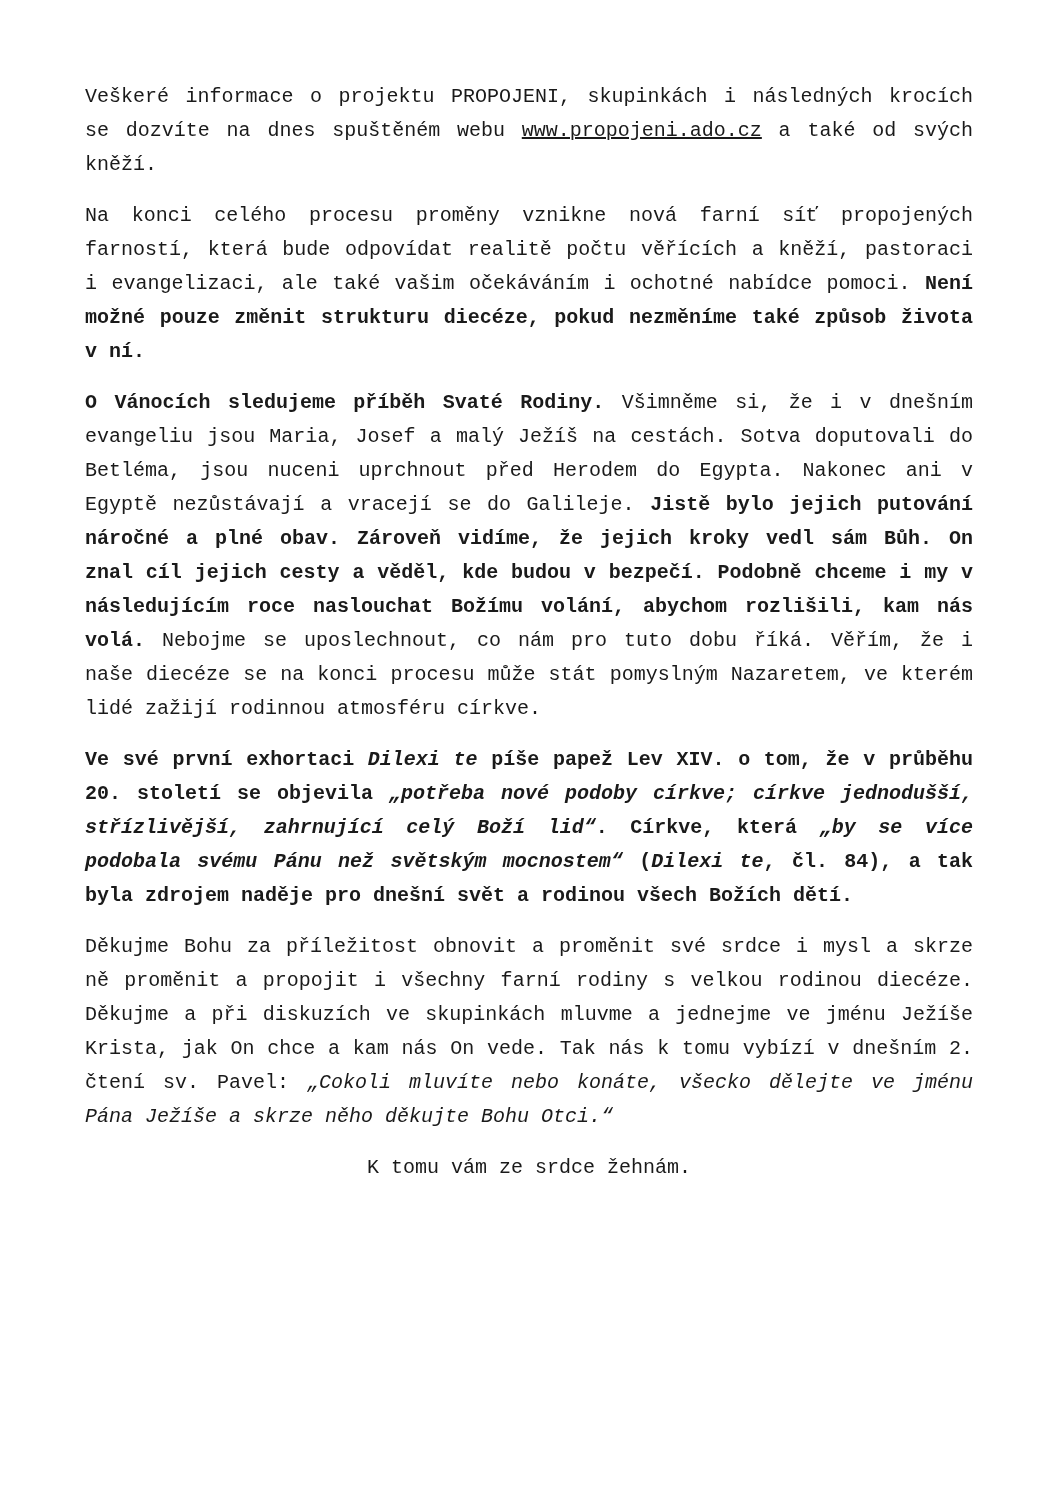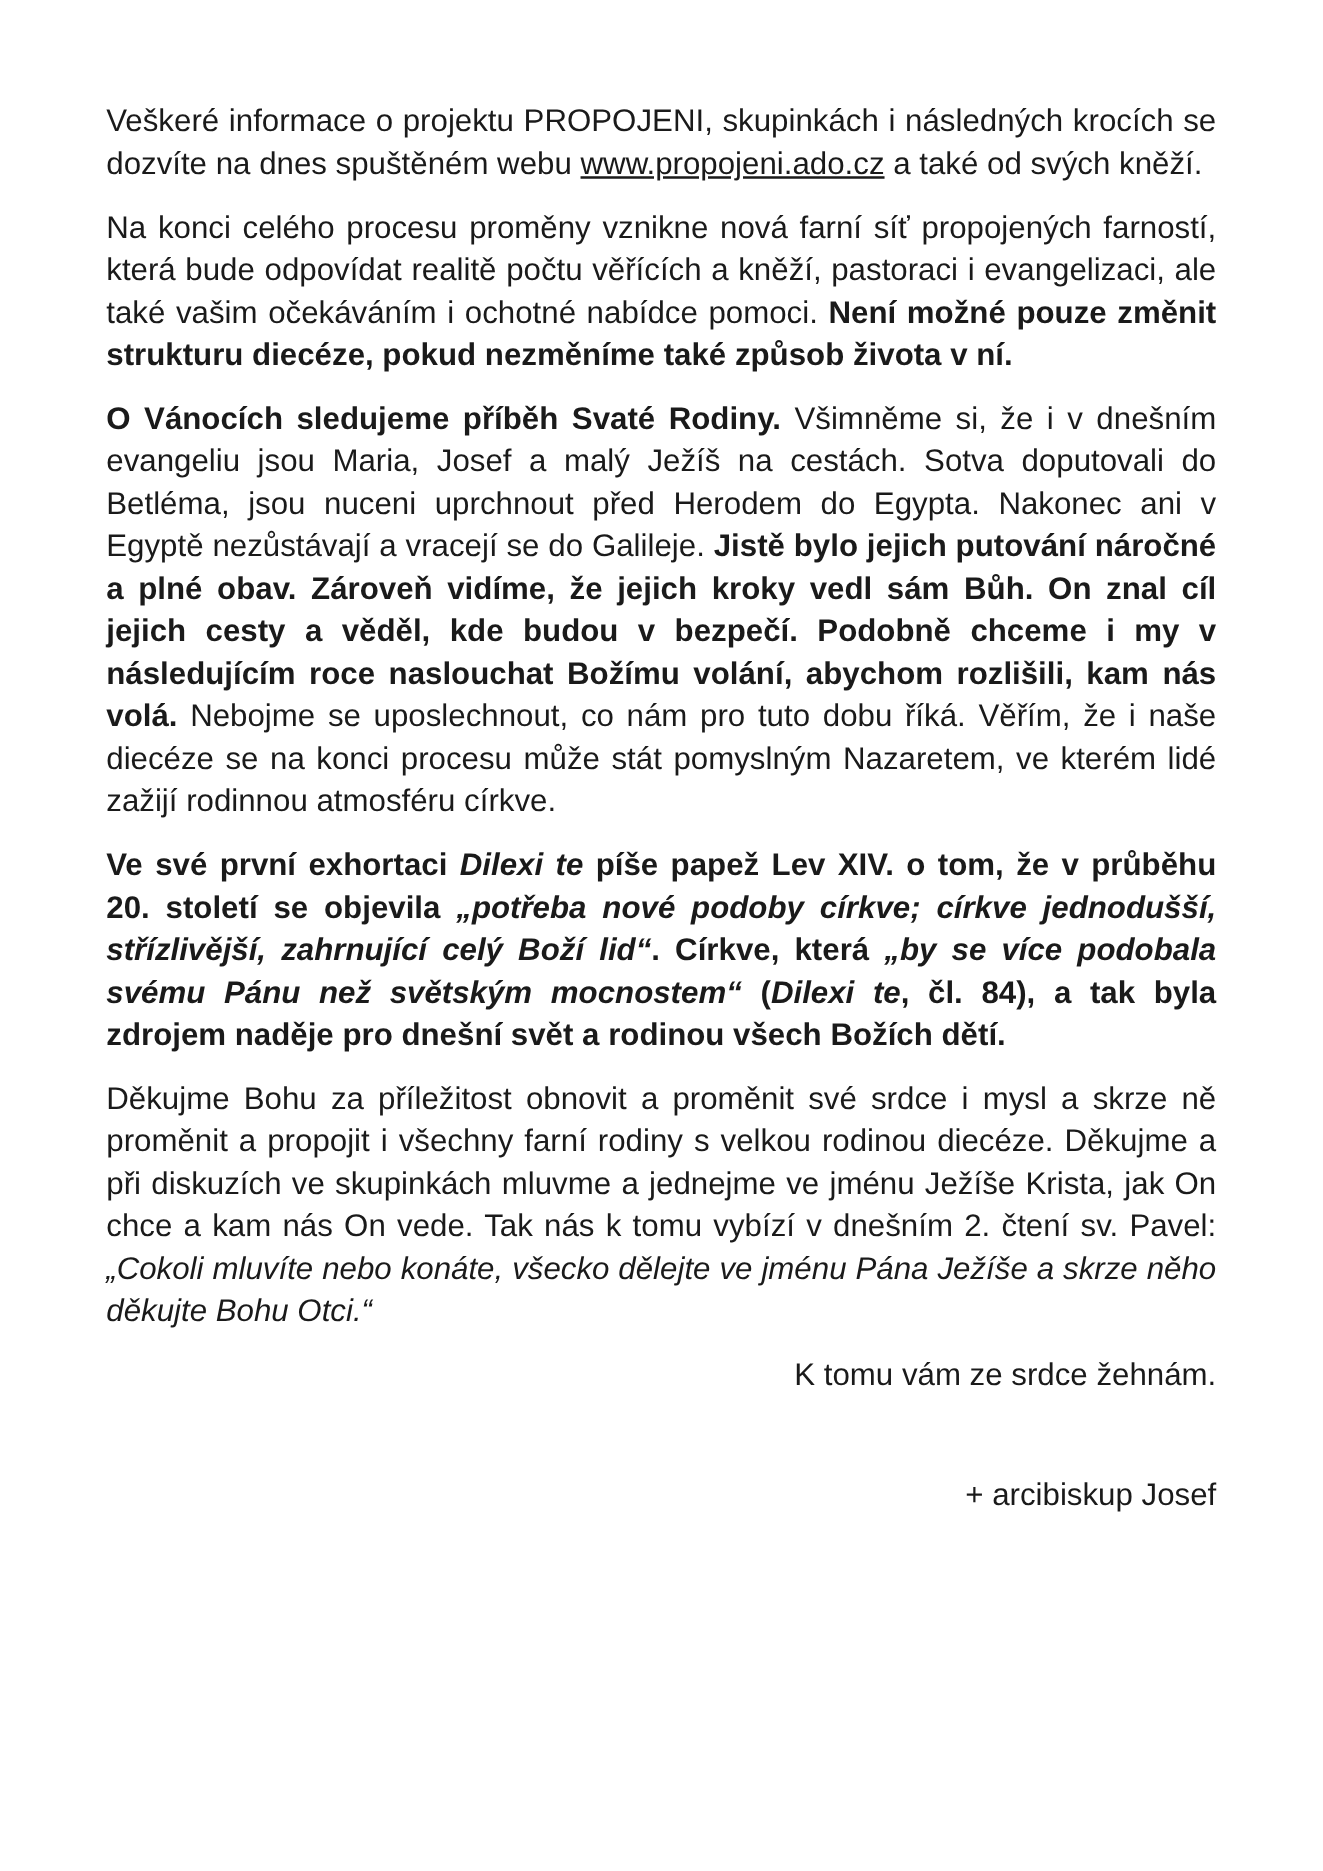--- a/index.html
+++ b/index.html
@@ -17,26 +17,27 @@
     color: #1a1a1a;
   }
   .content {
     position: absolute;
     left: 85px;
     top: 80px;
     width: 888px;
   }
   .content p {
     margin: 0 0 17px 0;
-    font-size: 25px;
+    font-size: 20px;
     line-height: 34px;
     color: #1a1a1a;
+    font-family: Liberation Mono, monospace;
   }
   p.align-justify { text-align: justify; }
-  p.align-left    { text-align: right; }
+  p.align-left    { text-align: center; }
   p.align-right   { text-align: right; }
   p.signature     { margin-top: 62px; }
   .r  { font-weight: 400; font-style: normal; }
   .b  { font-weight: 700; font-style: normal; }
   .i  { font-weight: 400; font-style: italic; margin-top: 36px; }
   .bi { font-weight: 700; font-style: italic; }
   .link {
     text-decoration: underline;
     color: #1a1a1a;
     cursor: pointer;
@@ -46,15 +47,14 @@
 <body>
 
 <div class="page">
   <div class="content" id="letter-body">
       <p class="align-justify"><span class="r">Veškeré informace o projektu PROPOJENI, skupinkách i následných krocích se dozvíte na dnes spuštěném webu </span><span class="r link">www.propojeni.ado.cz</span><span class="r"> a také od svých kněží.</span></p>
       <p class="align-justify"><span class="r">Na konci celého procesu proměny vznikne nová farní síť propojených farností, která bude odpovídat realitě počtu věřících a kněží, pastoraci i evangelizaci, ale také vašim očekáváním i ochotné nabídce pomoci. </span><span class="b">Není možné pouze změnit strukturu diecéze, pokud nezměníme také způsob života v ní.</span></p>
       <p class="align-justify"><span class="b">O Vánocích sledujeme příběh Svaté Rodiny. </span><span class="r">Všimněme si, že i v dnešním evangeliu jsou Maria, Josef a malý Ježíš na cestách. Sotva doputovali do Betléma, jsou nuceni uprchnout před Herodem do Egypta. Nakonec ani v Egyptě nezůstávají a vracejí se do Galileje. </span><span class="b">Jistě bylo jejich putování náročné a plné obav. Zároveň vidíme, že jejich kroky vedl sám Bůh. On znal cíl jejich cesty a věděl, kde budou v bezpečí. Podobně chceme i my v následujícím roce naslouchat Božímu volání, abychom rozlišili, kam nás volá. </span><span class="r">Nebojme se uposlechnout, co nám pro tuto dobu říká. Věřím, že i naše diecéze se na konci procesu může stát pomyslným Nazaretem, ve kterém lidé zažijí rodinnou atmosféru církve.</span></p>
       <p class="align-justify"><span class="b">Ve své první exhortaci </span><span class="bi">Dilexi te</span><span class="b"> píše papež Lev XIV. o tom, že v průběhu 20. století se objevila </span><span class="bi">„potřeba nové podoby církve; církve jednodušší, střízlivější, zahrnující celý Boží lid“</span><span class="b">. Církve, která </span><span class="bi">„by se více podobala svému Pánu než světským mocnostem“</span><span class="b"> (</span><span class="bi">Dilexi te</span><span class="b">, čl. 84), a tak byla zdrojem naděje pro dnešní svět a rodinou všech Božích dětí.</span></p>
       <p class="align-justify"><span class="r">Děkujme Bohu za příležitost obnovit a proměnit své srdce i mysl a skrze ně proměnit a propojit i všechny farní rodiny s velkou rodinou diecéze. Děkujme a při diskuzích ve skupinkách mluvme a jednejme ve jménu Ježíše Krista, jak On chce a kam nás On vede. Tak nás k tomu vybízí v dnešním 2. čtení sv. Pavel: </span><span class="i">„Cokoli mluvíte nebo konáte, všecko dělejte ve jménu Pána Ježíše a skrze něho děkujte Bohu Otci.“</span></p>
       <p class="align-left"><span class="r">K tomu vám ze srdce žehnám.</span></p>
-      <p class="align-right signature"><span class="r">+ arcibiskup Josef</span></p>
     </div>
 </div>
 
 </body></html>

